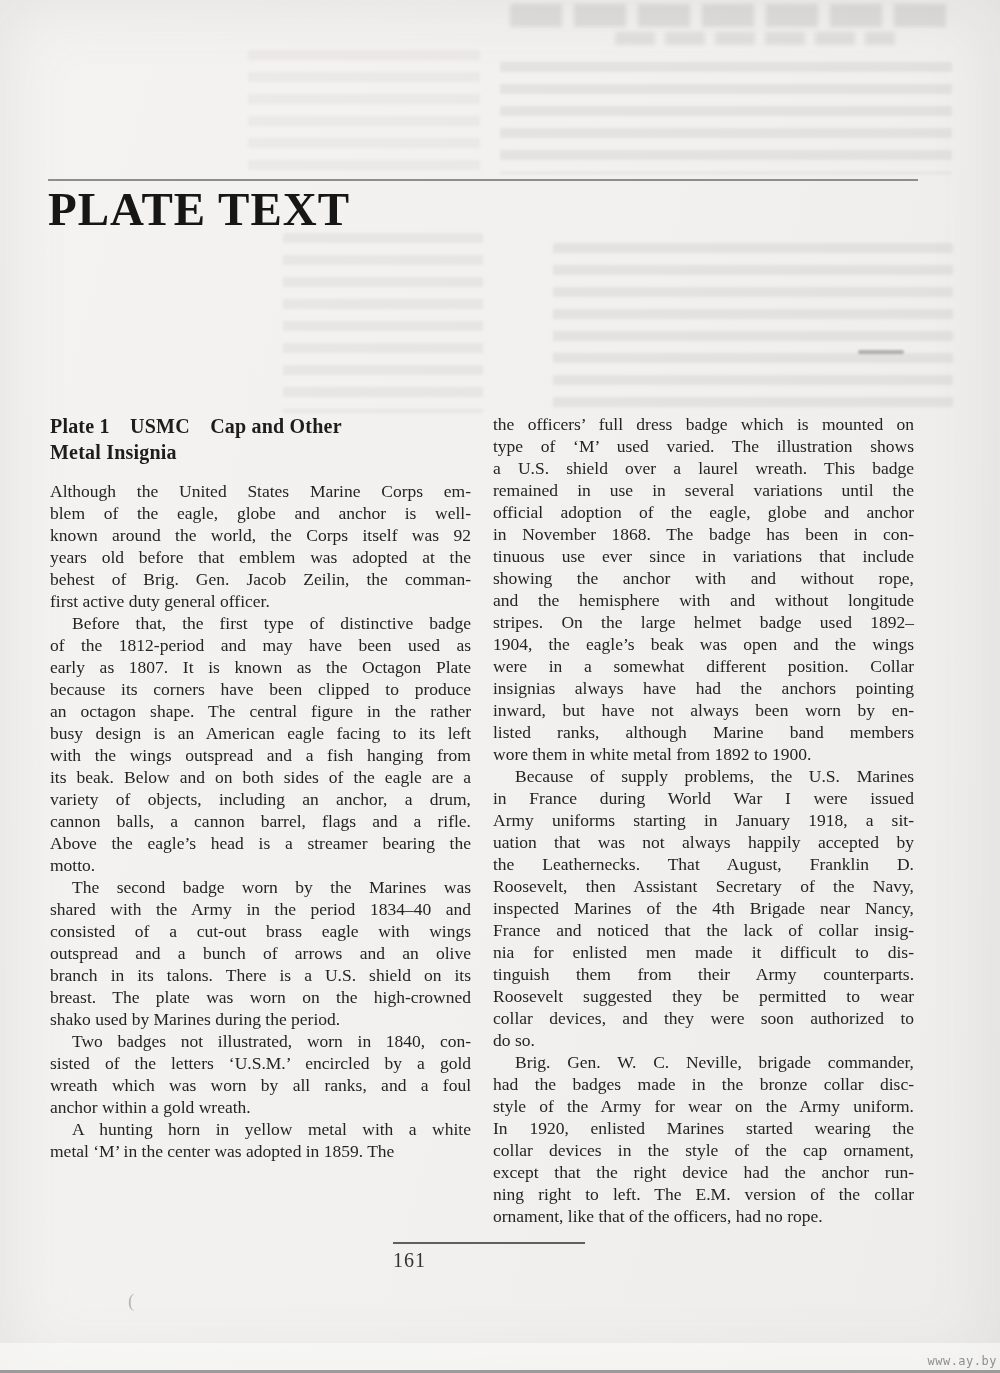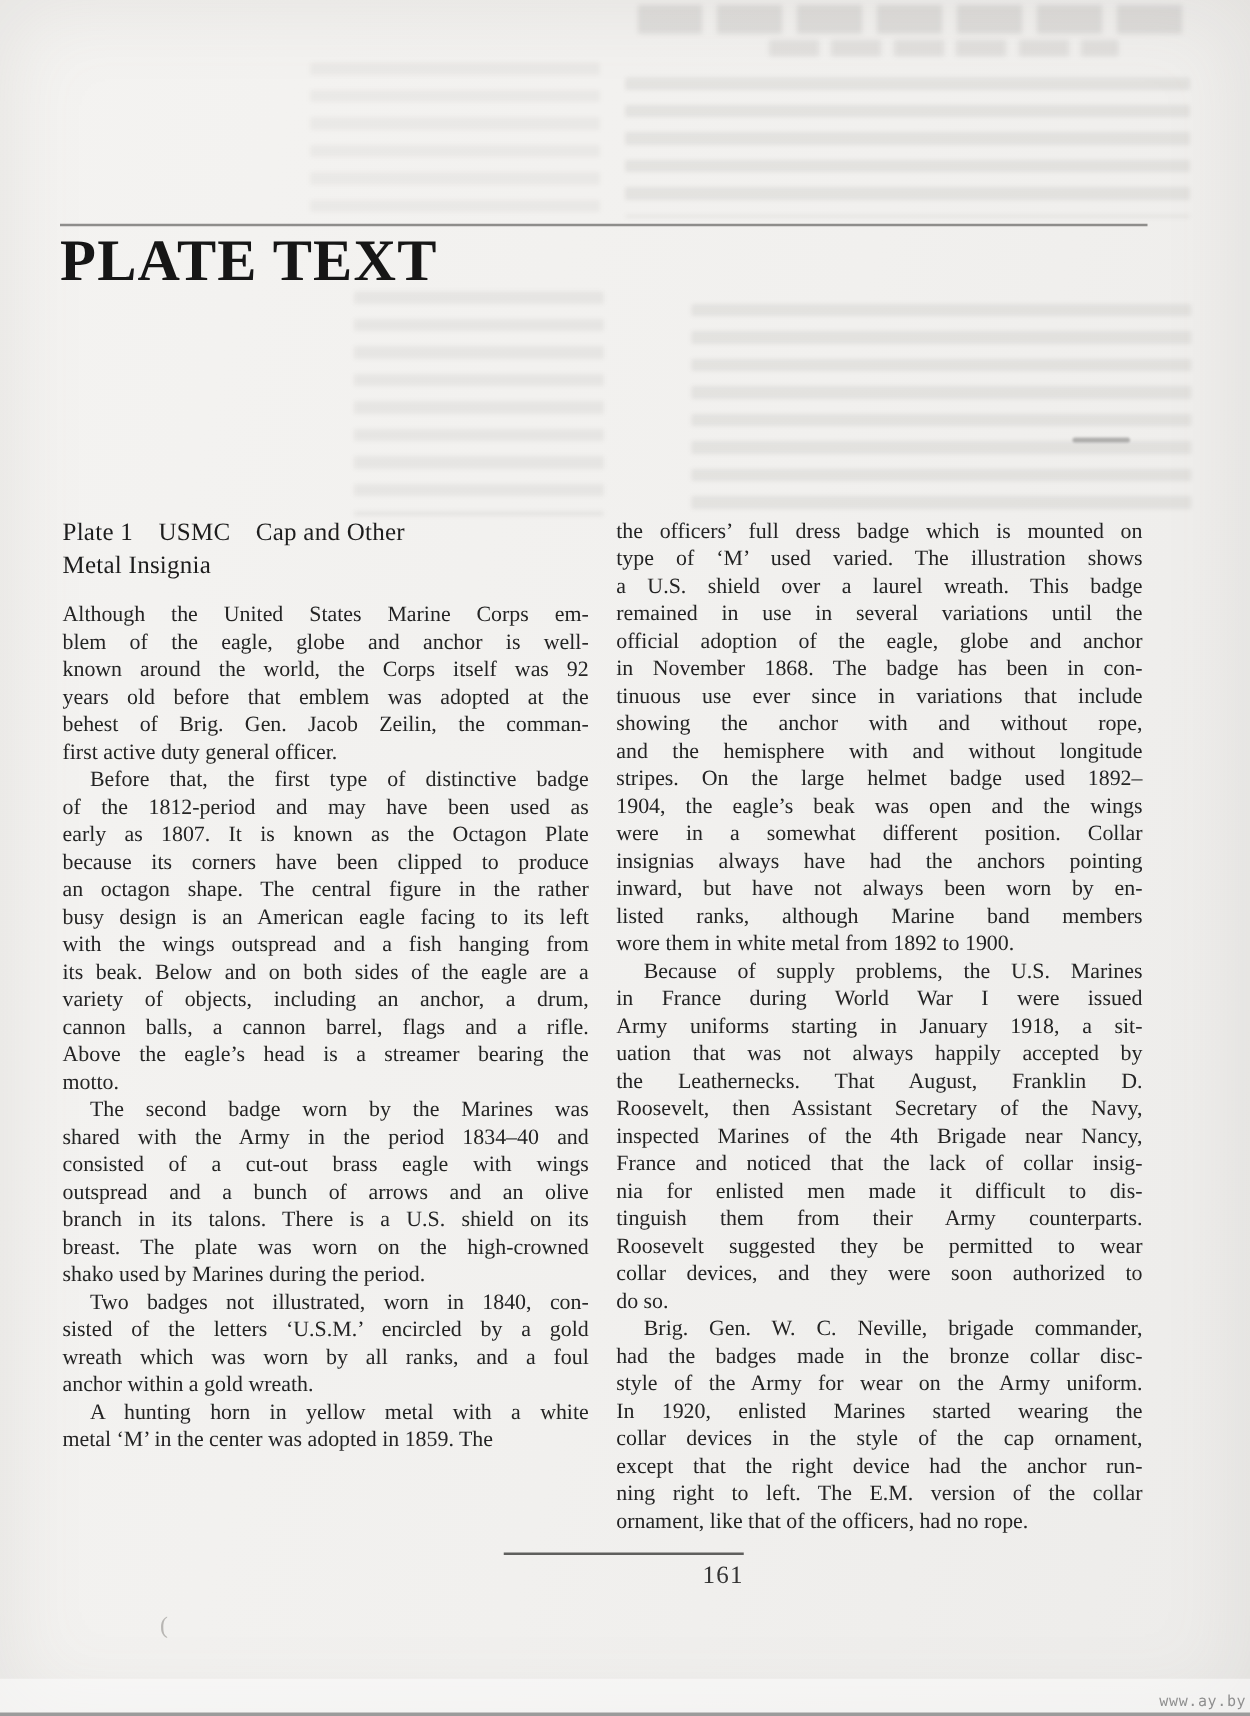--- a/index.html
+++ b/index.html
@@ -64,31 +64,31 @@
     margin: 0; text-align: left;
     font-size: 47px; font-weight: bold; letter-spacing: 1px;
     color: #161616;
   }
 
   
   .col { position: absolute; top: 413px; width: 421px; }
   .col-left  { left: 50px;  }
   .col-right { left: 493px; }
 
-  .heading { font-size: 20px; font-weight: normal; line-height: 26px;
+  .heading { font-size: 20px; font-weight: bold; line-height: 26px;
              letter-spacing: 0.2px; margin: 0 0 15px 0; color: #1d1d1d; }
   .hline { white-space: pre-wrap; }
 
   .para { margin: 0; font-size: 17.5px; line-height: 22px; }
   .tline { text-align: justify; text-align-last: justify; }
   .tline.last  { text-align-last: left; }
   .tline.first { padding-left: 22px; }
 
   
-  .footer { position: absolute; left: 403px; top: 1242px; width: 192px; text-align: right; }
+  .footer { position: absolute; left: 393px; top: 1242px; width: 192px; text-align: left; }
   .rule-footer { height: 2px; background: #5f5f5d; margin-bottom: 5px; }
   .pagenum { font-size: 20px; color: #333; letter-spacing: 1px; }
 
   .artifact {
     position: absolute; left: 128px; top: 1290px;
     font-size: 19px; color: #b8b6b3; filter: blur(0.3px);
   }
 
   .bottom-strip {
     position: absolute; left: 0; bottom: 2px; width: 100%; height: 28px;

